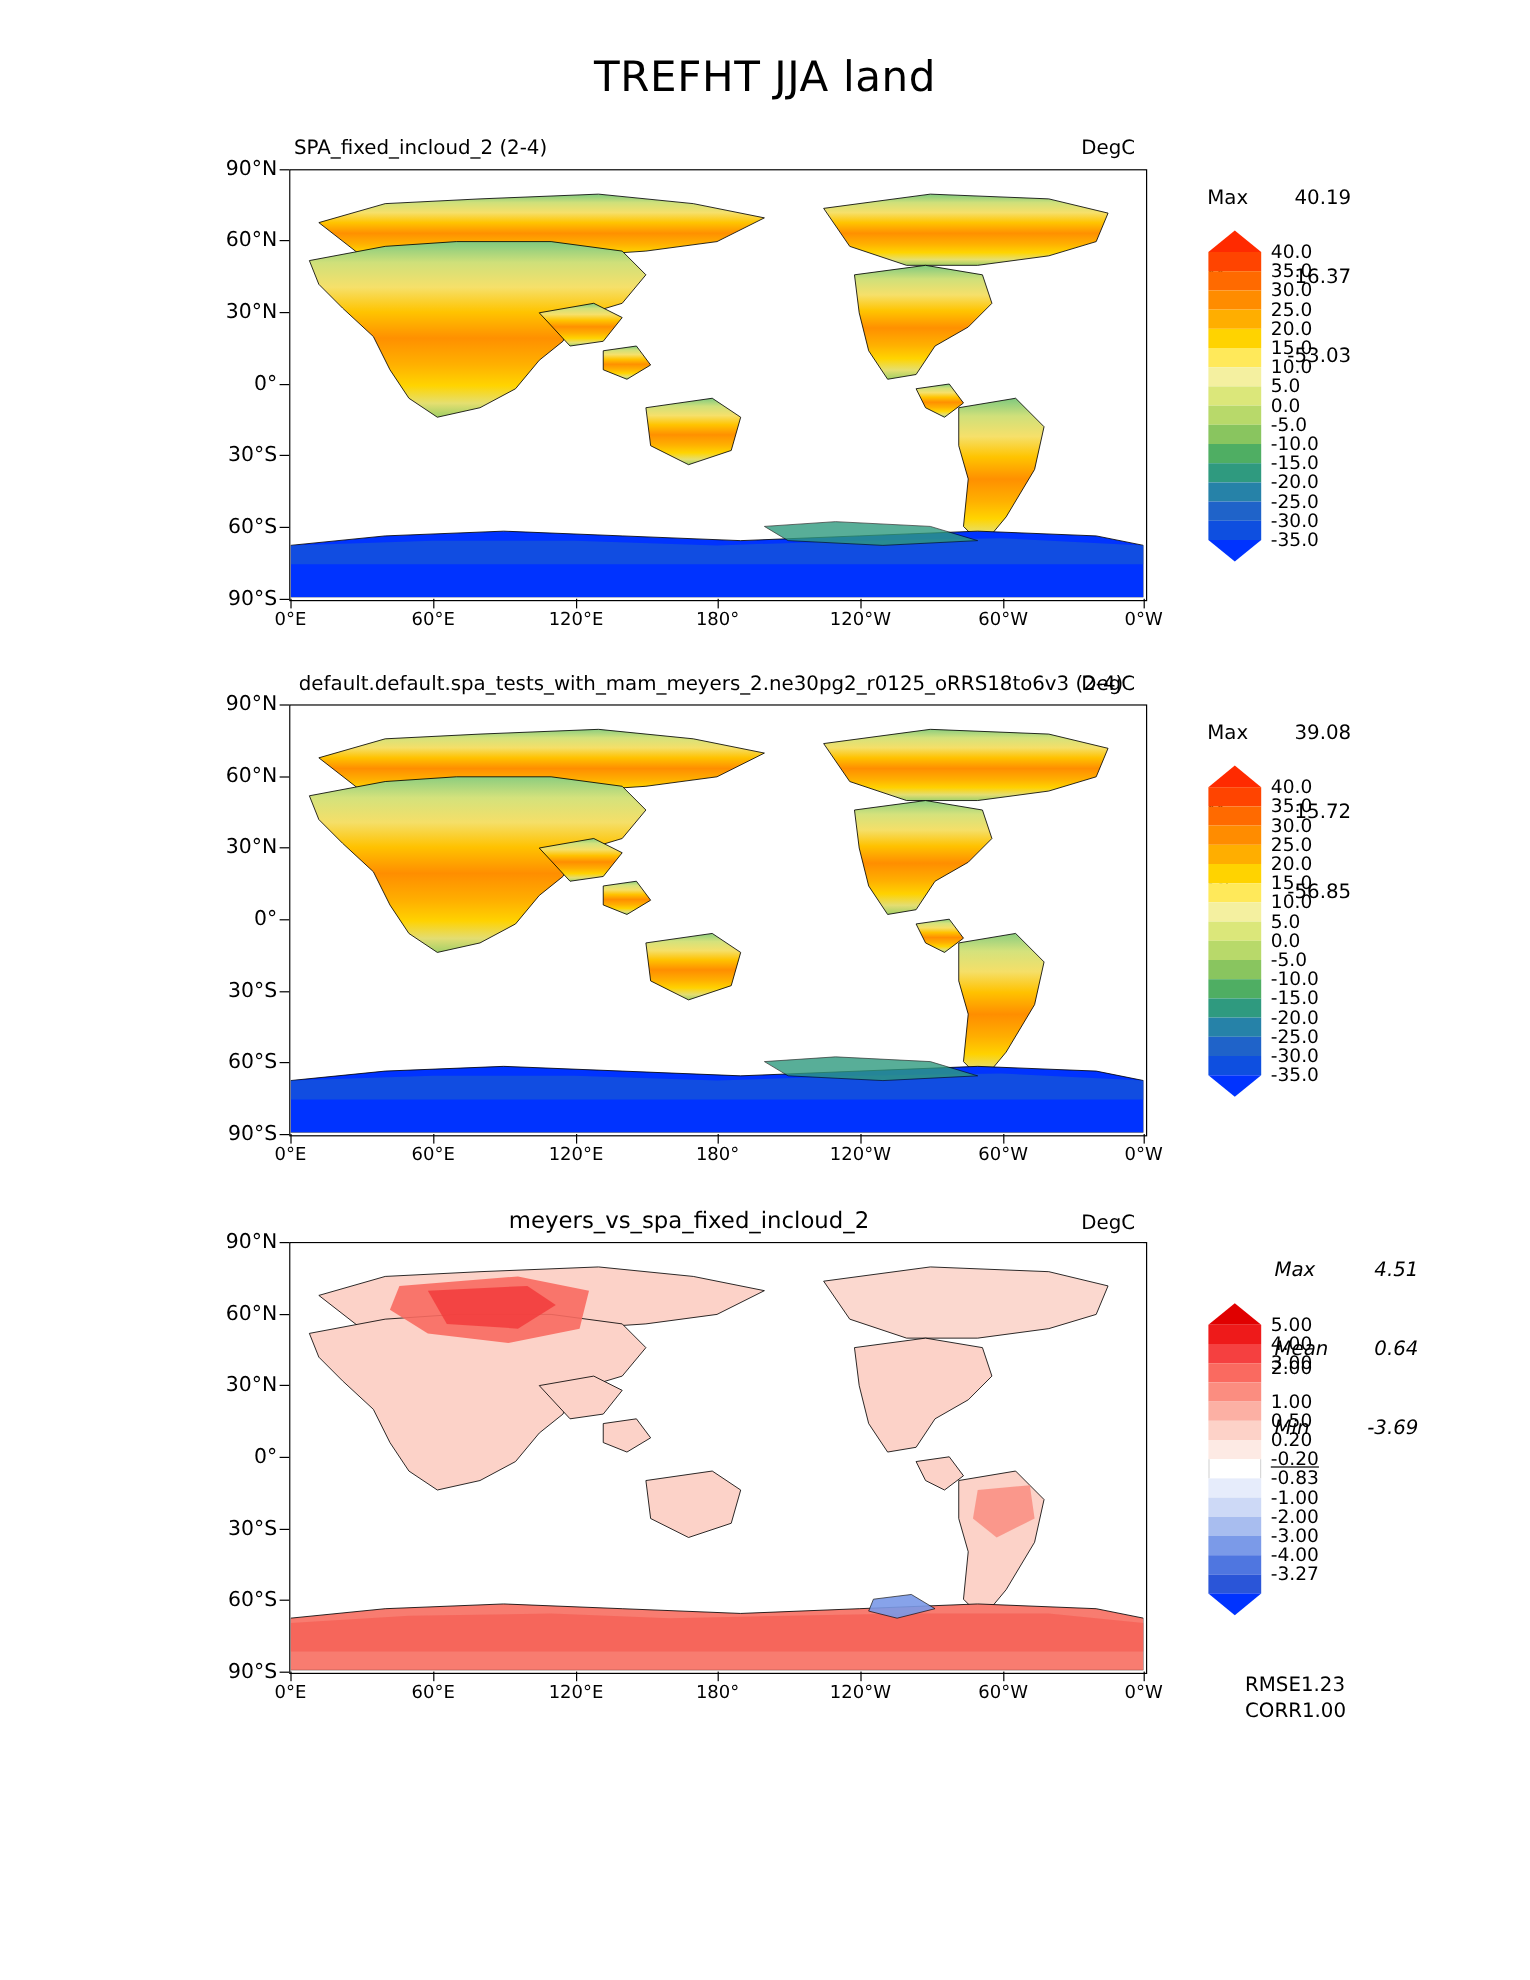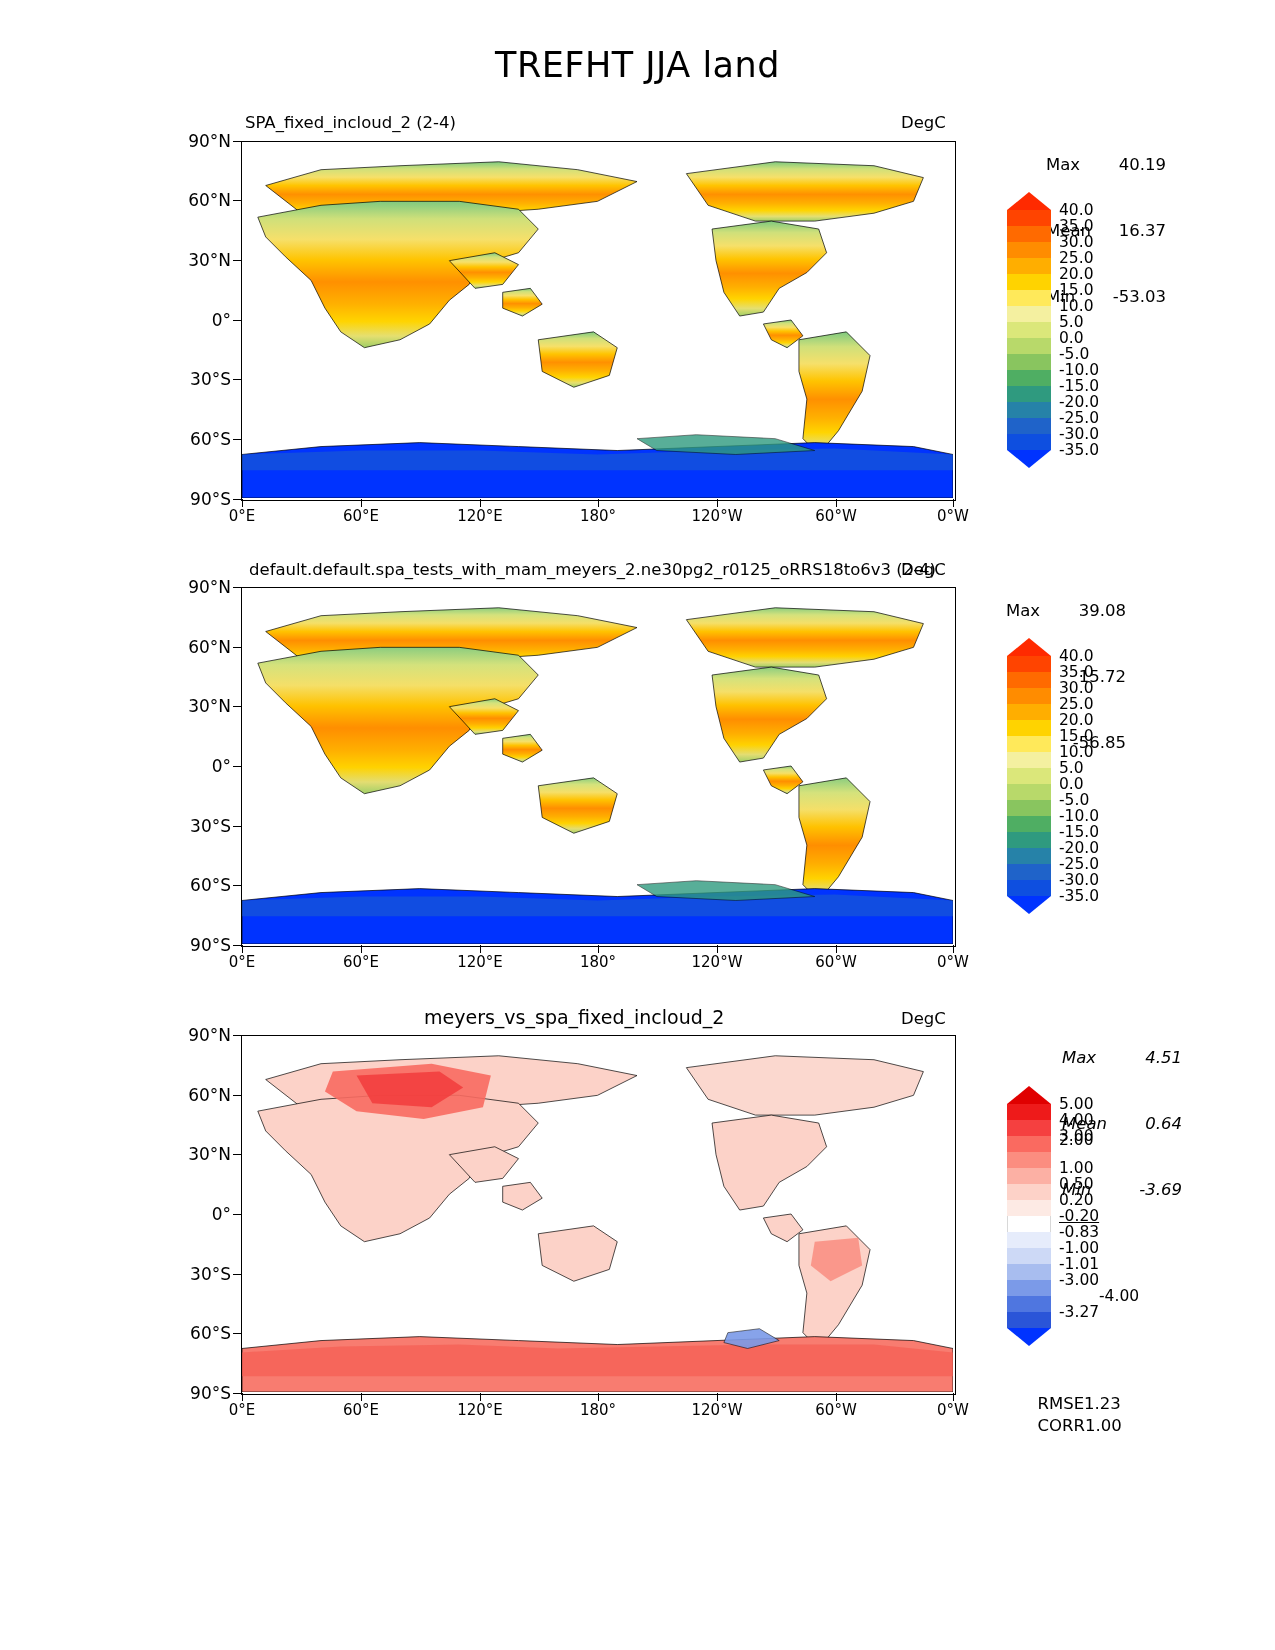--- a/index.html
+++ b/index.html
@@ -130,21 +130,21 @@
     <div class="xlab" style="left:836px;top:507px;">60°W</div>
     <div class="xlab" style="left:953px;top:507px;">0°W</div>
     <div class="tick-v" style="left:242px;top:499px;height:8px;"></div>
     <div class="tick-v" style="left:361px;top:499px;height:8px;"></div>
     <div class="tick-v" style="left:480px;top:499px;height:8px;"></div>
     <div class="tick-v" style="left:598px;top:499px;height:8px;"></div>
     <div class="tick-v" style="left:717px;top:499px;height:8px;"></div>
     <div class="tick-v" style="left:836px;top:499px;height:8px;"></div>
     <div class="tick-v" style="left:953px;top:499px;height:8px;"></div>
 
-    <div class="stats" style="left:1006px;top:110px;margin-left:40px;">
+    <div class="stats" style="left:1006px;top:110px;">
       <span class="row"><span class="lbl">Max</span><span class="val">40.19</span></span>
       <span class="row"><span class="lbl">Mean</span><span class="val">16.37</span></span>
       <span class="row"><span class="lbl">Min</span><span class="val">-53.03</span></span>
     </div>
 
     <div class="cbar" style="left:1007px;top:192px;width:120px;height:300px;">
       <div class="tri" style="top:0;border-bottom:18px solid #ff2a00;"></div>
       <div class="seg" style="top:18px;height:16px;background:#ff4400;"></div>
       <div class="seg" style="top:34px;height:16px;background:#ff6a00;"></div>
       <div class="seg" style="top:50px;height:16px;background:#ff8c00;"></div>
@@ -396,23 +396,23 @@
       <div class="lab" style="top:18px;">5.00</div>
       <div class="lab" style="top:34px;">4.00</div>
       <div class="lab" style="top:50px;">3.00</div>
       <div class="lab" style="top:54px;">2.00</div>
       <div class="lab" style="top:82px;">1.00</div>
       <div class="lab" style="top:98px;">0.50</div>
       <div class="lab" style="top:114px;">0.20</div>
       <div class="lab" style="top:130px;text-decoration:underline;">-0.20</div>
       <div class="lab" style="top:146px;">-0.83</div>
       <div class="lab" style="top:162px;">-1.00</div>
-      <div class="lab" style="top:178px;">-1.01</div>
+      <div class="lab" style="top:178px;">-2.00</div>
       <div class="lab" style="top:194px;">-3.00</div>
-      <div class="lab" style="top:210px;margin-left:40px;">-4.00</div>
+      <div class="lab" style="top:210px;">-4.00</div>
       <div class="lab" style="top:226px;">-3.27</div>
     </div>
 
     <div class="footstats" style="left:1006px;top:1371px;">
       <span class="row"><span class="lbl">RMSE</span><span class="val">1.23</span></span>
       <span class="row"><span class="lbl">CORR</span><span class="val">1.00</span></span>
     </div>
   </div>
 
 </div>

